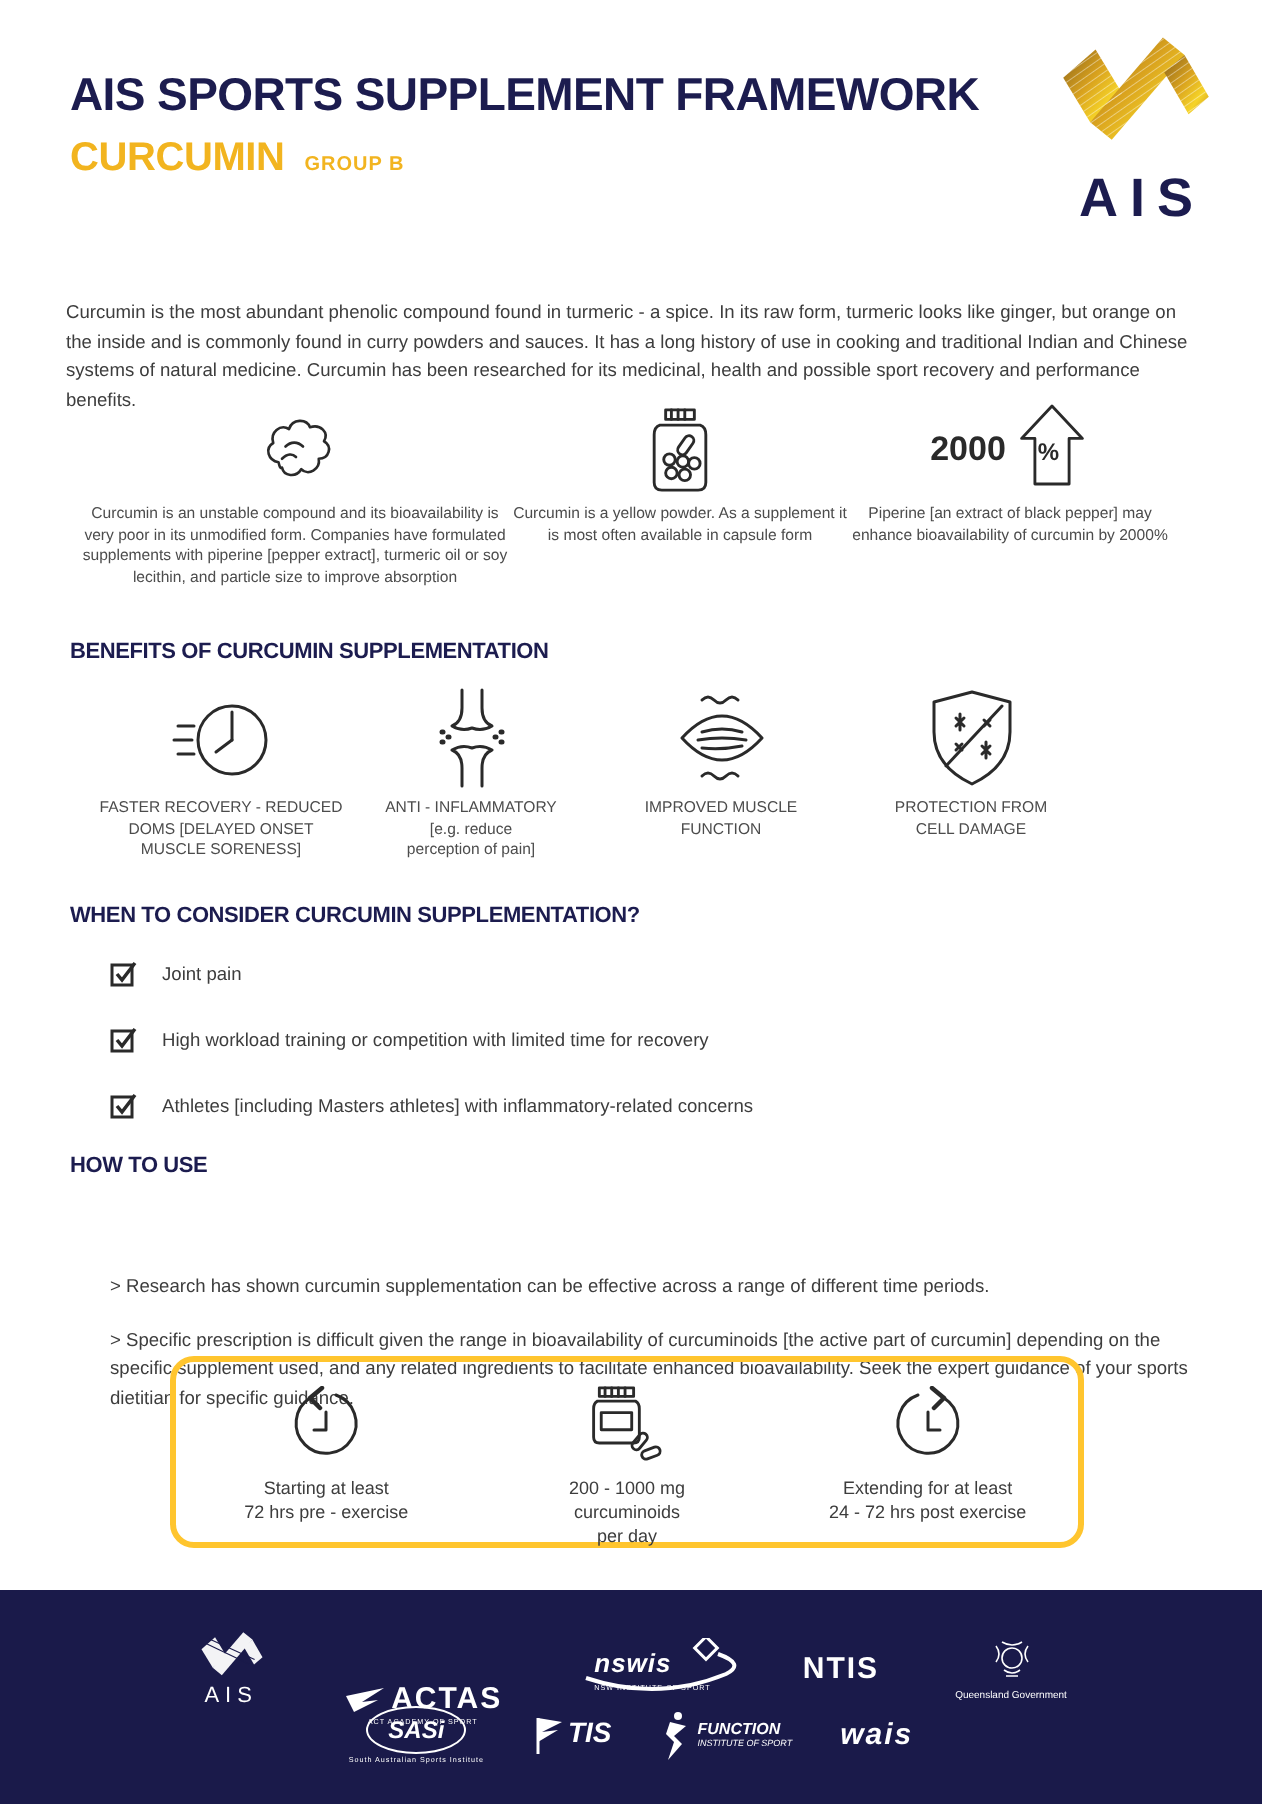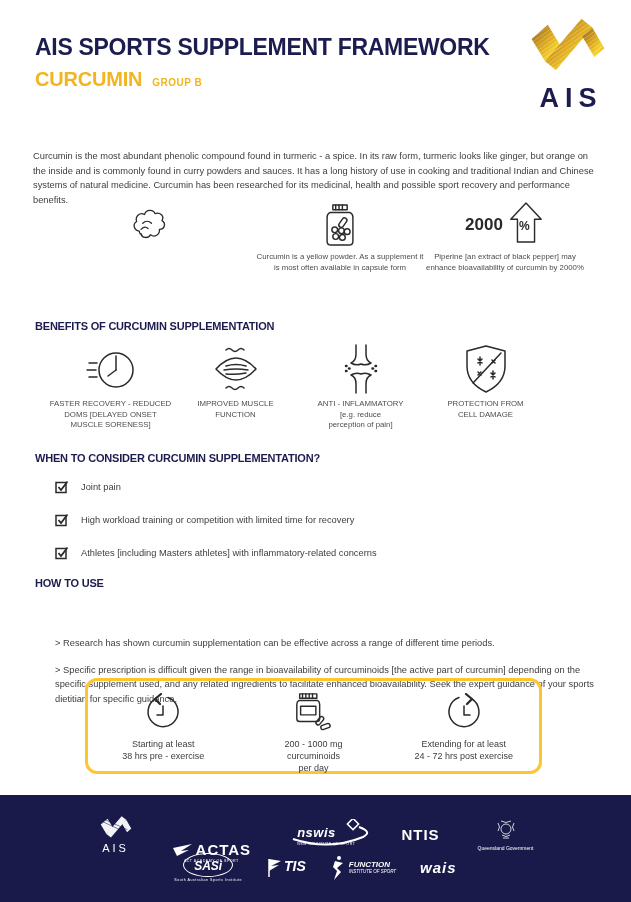--- a/index.html
+++ b/index.html
@@ -127,20 +127,21 @@
 
   <div class="facts">
     <div class="fact fact-1">
       <div class="fact-icon">
         <svg class="lineicon" width="44" height="42" viewBox="0 0 100 96" stroke-width="4.5">
           <path d="M30,62 C18,60 14,46 24,40 C20,28 32,18 42,24 C46,12 62,12 66,22 C78,18 88,28 82,38 C92,44 88,58 76,58 C78,70 64,78 56,70 C50,80 36,78 34,68 C32,70 31,66 30,62 Z"></path>
           <path d="M38,44 C44,38 52,38 58,44"></path>
           <path d="M34,58 C40,52 46,52 50,56"></path>
         </svg>
       </div>
+      <div class="fact-text">Curcumin is an unstable compound and its bioavailability is very poor in its unmodified form. Companies have formulated supplements with piperine [pepper extract], turmeric oil or soy lecithin, and particle size to improve absorption</div>
     </div>
     <div class="fact fact-2">
       <div class="fact-icon">
         <svg class="lineicon" width="34" height="44" viewBox="0 0 70 92" stroke-width="4">
           <rect x="20" y="4" width="30" height="10"></rect>
           <line x1="26" y1="4" x2="26" y2="14"></line>
             <line x1="33" y1="4" x2="33" y2="14"></line>
             <line x1="40" y1="4" x2="40" y2="14"></line>
           <path d="M14,20 Q8,22 8,30 L8,80 Q8,88 16,88 L54,88 Q62,88 62,80 L62,30 Q62,22 56,20 Z"></path>
           <rect x="36" y="30" width="10" height="22" rx="5" transform="rotate(35 41 41)"></rect>
@@ -179,53 +180,53 @@
           <line x1="4" y1="50" x2="22" y2="50"></line>
           <line x1="8" y1="64" x2="24" y2="64"></line>
         </svg>
       </div>
       <div class="benefit-label">FASTER RECOVERY - REDUCED
 DOMS [DELAYED ONSET
 MUSCLE SORENESS]</div>
     </div>
     <div class="benefit">
       <div class="benefit-icon">
-        <svg class="lineicon" width="54" height="48" viewBox="0 0 108 96" stroke-width="4">
-          <path d="M14,48 Q34,26 54,26 Q74,26 94,48 Q74,70 54,70 Q34,70 14,48 Z"></path>
-          <path d="M34,42 Q54,36 74,42"></path>
-          <path d="M30,50 Q54,46 78,50"></path>
-          <path d="M34,58 Q54,60 74,56"></path>
-          <path d="M34,10 q6,-6 12,0 q6,6 12,0 q6,-6 12,0"></path>
-          <path d="M34,86 q6,-6 12,0 q6,6 12,0 q6,-6 12,0"></path>
-        </svg>
-      </div>
-      <div class="benefit-label">IMPROVED MUSCLE
-FUNCTION</div>
-    </div>
-    <div class="benefit">
-      <div class="benefit-icon">
         <svg class="lineicon" width="34" height="52" viewBox="0 0 68 104" stroke-width="4.5">
           <path d="M24,4 L24,22 Q24,36 14,40 Q24,46 34,42 Q44,46 54,40 Q44,36 44,22 L44,4"></path>
           <path d="M24,100 L24,82 Q24,68 14,64 Q24,58 34,62 Q44,58 54,64 Q44,68 44,82 L44,100"></path>
           <g stroke-width="5">
             <line x1="4" y1="46" x2="5" y2="46"></line>
               <line x1="4" y1="56" x2="5" y2="56"></line>
               <line x1="10" y1="51" x2="11" y2="51"></line>
             <line x1="63" y1="46" x2="64" y2="46"></line>
               <line x1="63" y1="56" x2="64" y2="56"></line>
               <line x1="57" y1="51" x2="58" y2="51"></line>
           </g>
         </svg>
       </div>
       <div class="benefit-label">ANTI - INFLAMMATORY
 [e.g. reduce
 perception of pain]</div>
     </div>
     <div class="benefit">
       <div class="benefit-icon">
+        <svg class="lineicon" width="54" height="48" viewBox="0 0 108 96" stroke-width="4">
+          <path d="M14,48 Q34,26 54,26 Q74,26 94,48 Q74,70 54,70 Q34,70 14,48 Z"></path>
+          <path d="M34,42 Q54,36 74,42"></path>
+          <path d="M30,50 Q54,46 78,50"></path>
+          <path d="M34,58 Q54,60 74,56"></path>
+          <path d="M34,10 q6,-6 12,0 q6,6 12,0 q6,-6 12,0"></path>
+          <path d="M34,86 q6,-6 12,0 q6,6 12,0 q6,-6 12,0"></path>
+        </svg>
+      </div>
+      <div class="benefit-label">IMPROVED MUSCLE
+FUNCTION</div>
+    </div>
+    <div class="benefit">
+      <div class="benefit-icon">
         <svg class="lineicon" width="46" height="50" viewBox="0 0 92 100" stroke-width="4">
           <path d="M46,4 L84,14 L84,44 Q84,78 46,96 Q8,78 8,44 L8,14 Z"></path>
           <line x1="20" y1="78" x2="76" y2="18"></line>
           <g stroke-width="3">
             <path d="M30,30 l8,8 M38,30 l-8,8 M34,26 l0,16"></path>
             <path d="M56,58 l8,8 M64,58 l-8,8 M60,54 l0,16"></path>
             <path d="M30,56 l6,6 M36,56 l-6,6"></path>
             <path d="M58,32 l6,6 M64,32 l-6,6"></path>
           </g>
         </svg>
@@ -269,21 +270,21 @@
   <div class="protocol-box">
     <div class="protocol-item">
       <div class="protocol-icon">
         <svg class="lineicon" width="38" height="38" viewBox="0 0 76 76" stroke-width="5">
           <path d="M22,12 A30,30 0 1 0 48,9"></path>
           <polyline points="34,2 22,12 32,22" stroke-width="4.5"></polyline>
           <polyline points="38,26 38,44 26,44"></polyline>
         </svg>
       </div>
       <div class="protocol-label">Starting at least
-38 hrs pre - exercise</div>
+72 hrs pre - exercise</div>
     </div>
     <div class="protocol-item">
       <div class="protocol-icon">
         <svg class="lineicon" width="40" height="40" viewBox="0 0 84 84" stroke-width="4">
           <rect x="14" y="4" width="36" height="9"></rect>
           <line x1="20" y1="4" x2="20" y2="13"></line>
             <line x1="27" y1="4" x2="27" y2="13"></line>
             <line x1="34" y1="4" x2="34" y2="13"></line>
             <line x1="41" y1="4" x2="41" y2="13"></line>
           <path d="M12,18 Q8,20 8,26 L8,56 Q8,62 14,62 L50,62 Q56,62 56,56 L56,26 Q56,20 52,18 Z"></path>

